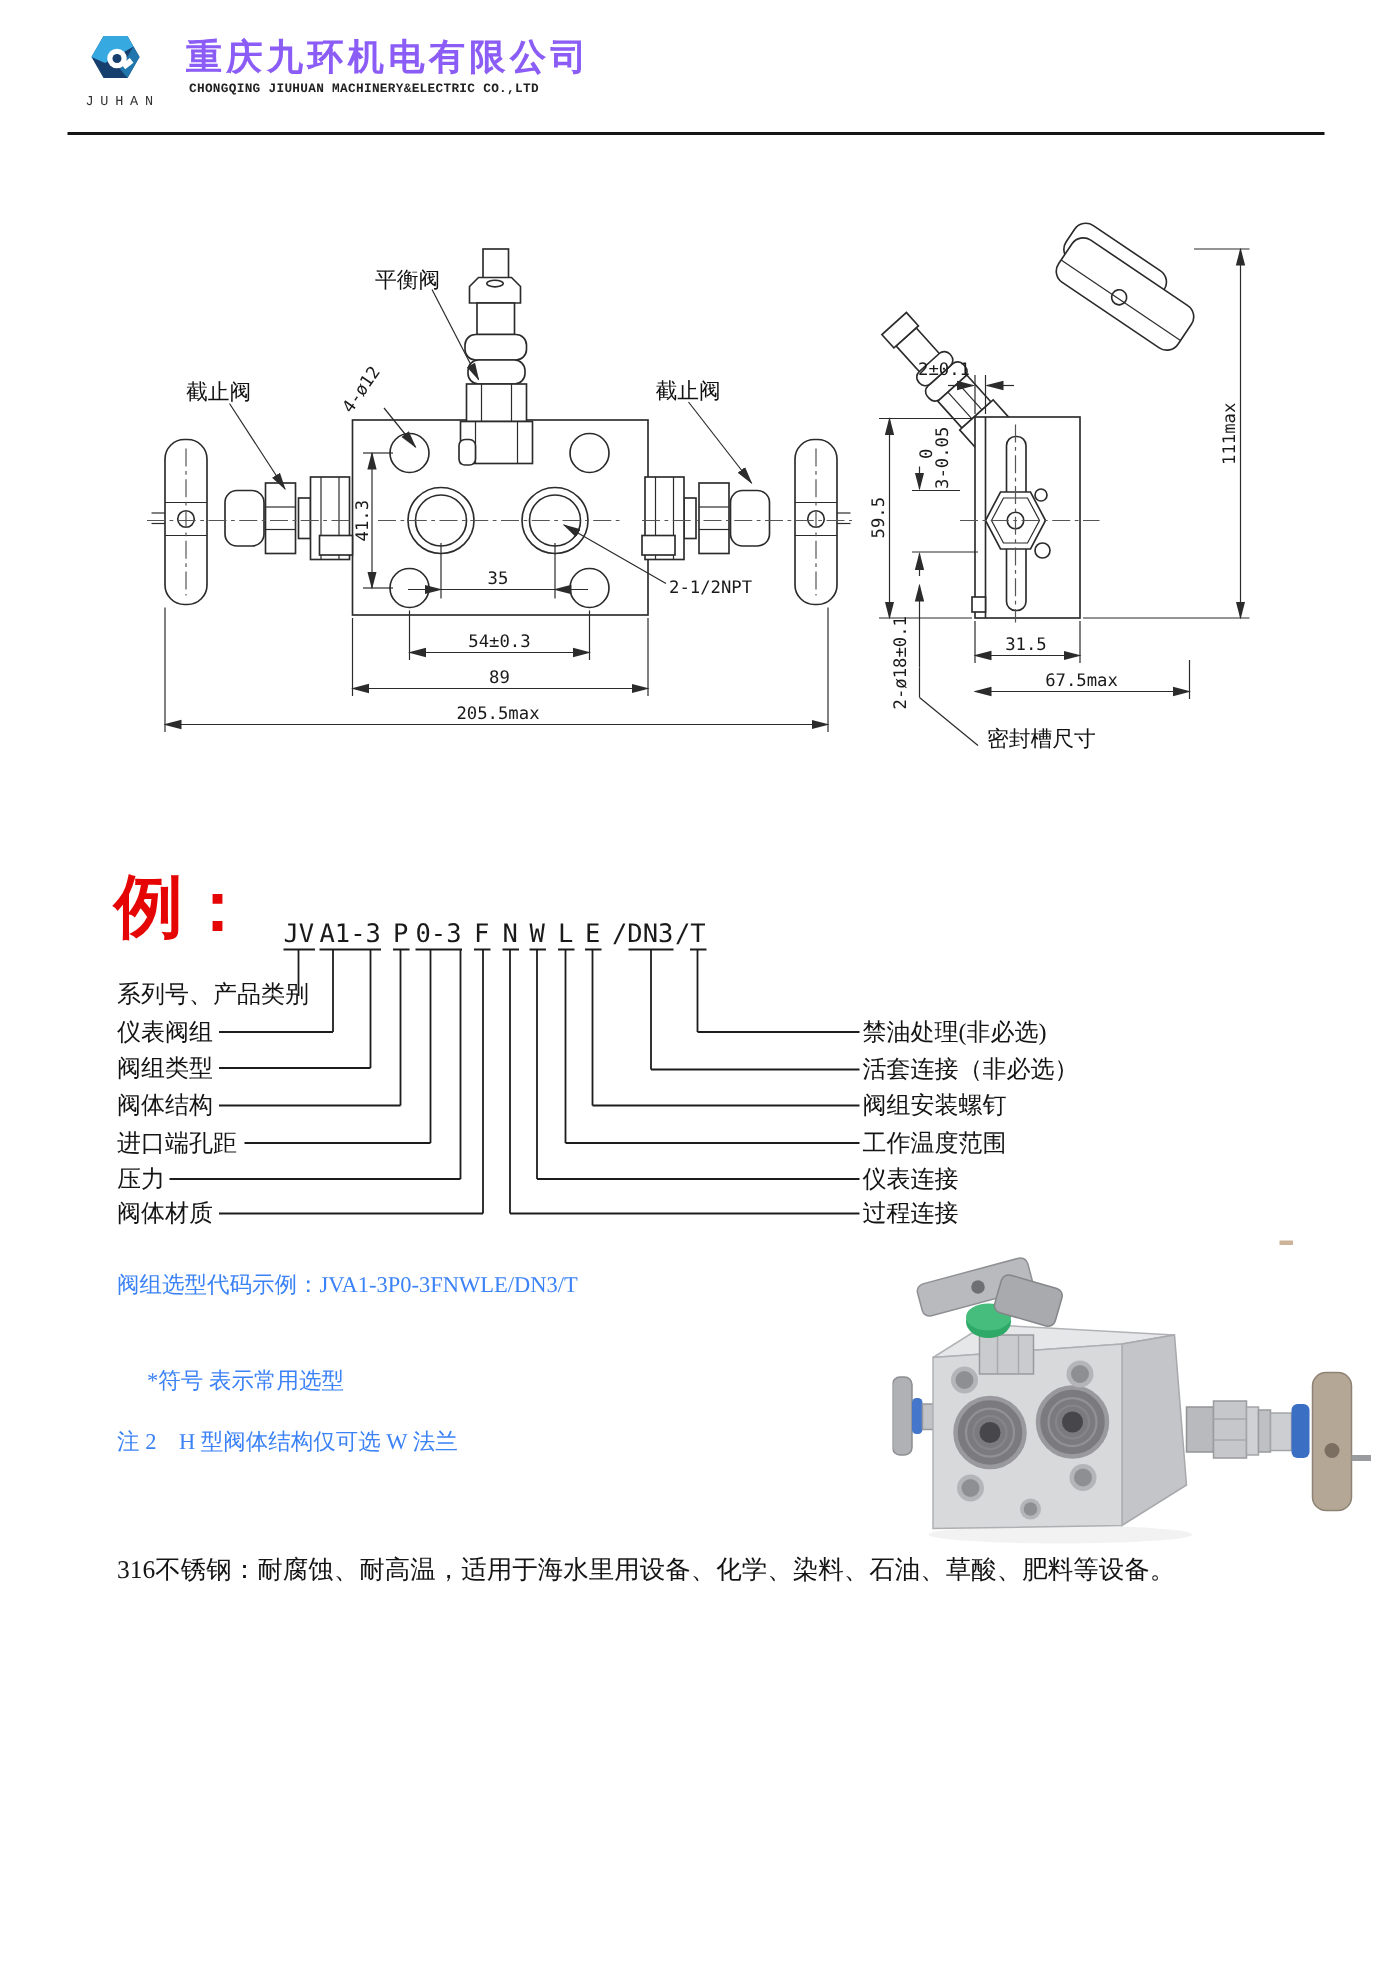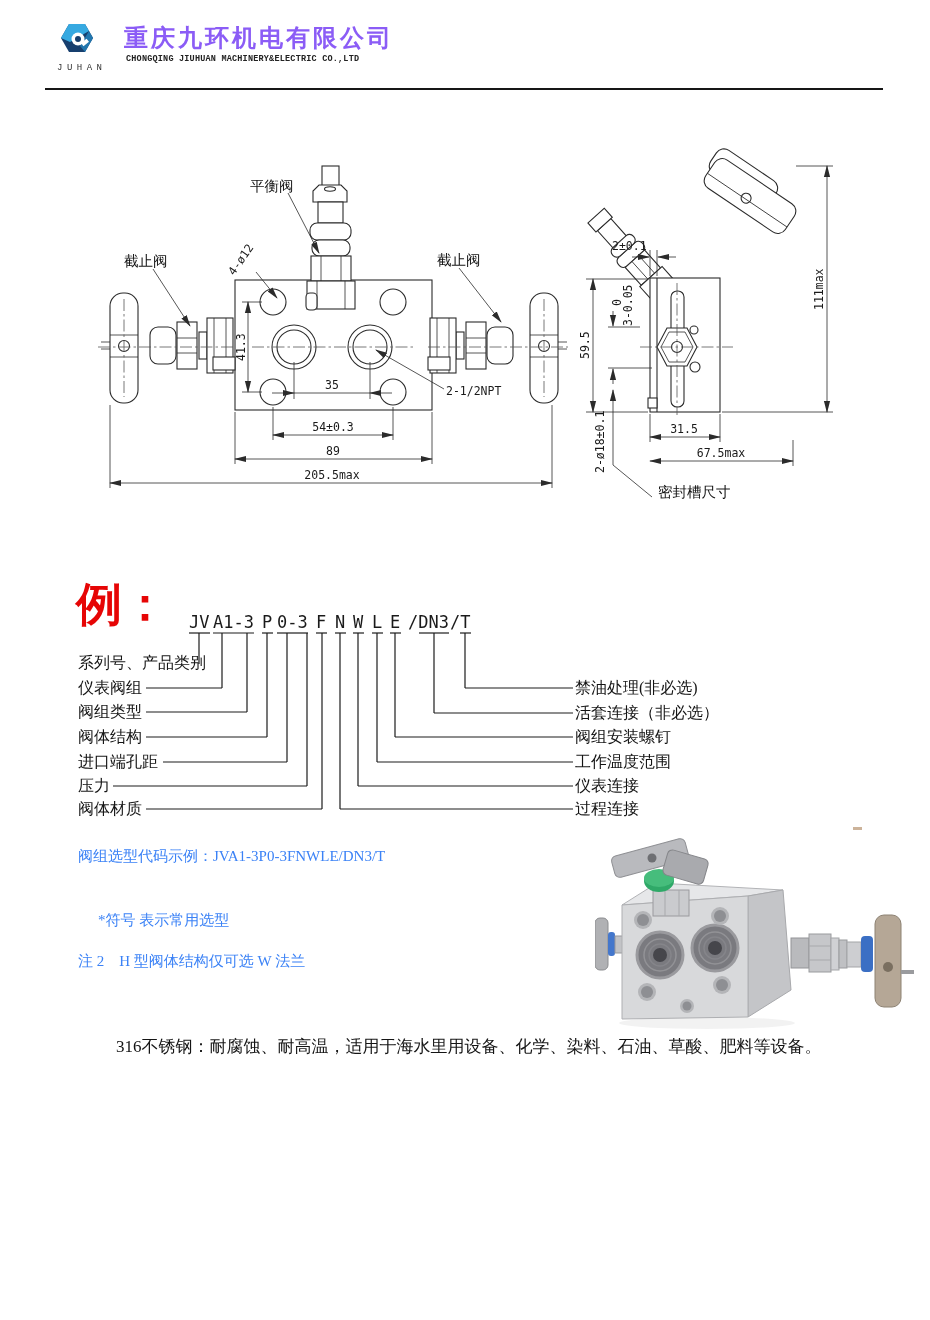--- a/index.html
+++ b/index.html
@@ -7,21 +7,21 @@
         font-family:"Liberation Serif","DejaVu Serif",serif;color:#111;}
   .abs{position:absolute;}
   .company-cn{font-family:"Liberation Sans","DejaVu Sans",sans-serif;font-weight:bold;
               font-size:24px;letter-spacing:3px;color:#8b5cf6;}
   .company-en{font-family:Liberation Mono, monospace;font-weight:bold;
               font-size:8.5px;letter-spacing:0.2px;color:#222;}
   .logo-sub{font-family:Liberation Mono, monospace;font-size:9px;
             letter-spacing:4.5px;color:#333;}
   .hr-line{height:0;border-top:2px solid #161616;}
   .example-mark{font-size:46px;font-weight:bold;color:#e60505;line-height:1;}
-  .body-text{font-size:17px;line-height:25px;color:#141414;margin-left:38px;}
+  .body-text{font-size:17px;line-height:25px;color:#141414;}
   .note-line{font-size:15px;color:#3b82f6;white-space:nowrap;}
   
   .ln{fill:none;stroke:#2b2b2b;stroke-width:1.1;}
   .lnw{fill:#ffffff;stroke:#2b2b2b;stroke-width:1.1;}
   .thin{fill:none;stroke:#2b2b2b;stroke-width:0.8;}
   .cl{fill:none;stroke:#555;stroke-width:0.8;stroke-dasharray:12 3 2.5 3;}
   .dim{font-family:"DejaVu Sans Mono","Liberation Mono",monospace;font-size:11.5px;fill:#1a1a1a;}
   .cjk{font-family:"Liberation Serif",serif;font-size:14.5px;fill:#111;}
   .code{font-family:"DejaVu Sans Mono","Liberation Mono",monospace;font-size:17px;fill:#1a1a1a;}
   .lbl{font-family:"Liberation Serif",serif;font-size:16px;fill:#141414;}

